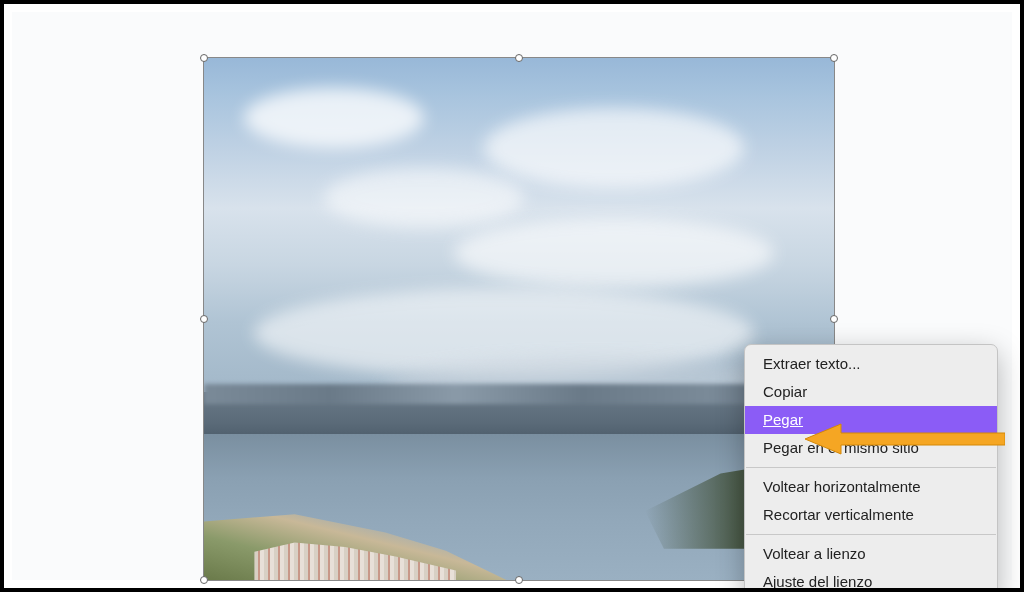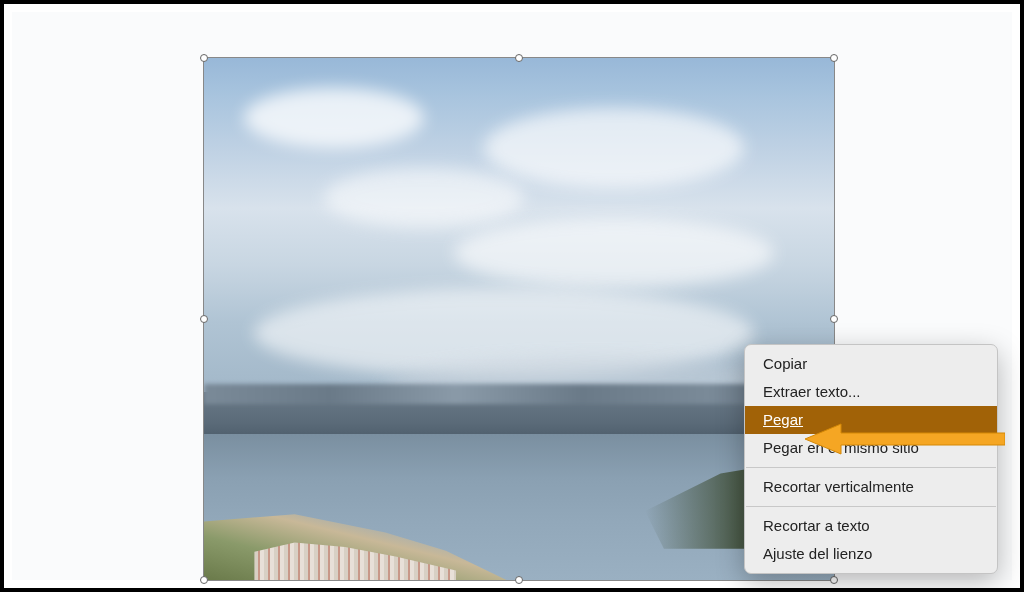--- a/index.html
+++ b/index.html
@@ -146,21 +146,21 @@
       font-size: 15px;
       color: #222;
     }
     .menu-item {
       padding: 3px 18px;
       line-height: 22px;
       white-space: nowrap;
       cursor: default;
     }
     .menu-item.highlight {
-      background: #a16207;
+      background: #8b5cf6;
       color: #fff;
       text-decoration: underline;
     }
     .menu-sep {
       height: 1px;
       background: #c8c8c8;
       margin: 5px 1px;
     }
 
     
@@ -200,28 +200,29 @@
     <div class="handle h-tm"></div>
     <div class="handle h-tr"></div>
     <div class="handle h-ml"></div>
     <div class="handle h-mr"></div>
     <div class="handle h-bl"></div>
     <div class="handle h-bm"></div>
     <div class="handle h-br"></div>
   </div>
 
   <div class="context-menu">
+    <div class="menu-item">Extraer texto...</div>
     <div class="menu-item">Copiar</div>
-    <div class="menu-item">Extraer texto...</div>
     <div class="menu-item highlight">Pegar</div>
     <div class="menu-item">Pegar en el mismo sitio</div>
     <div class="menu-sep"></div>
+    <div class="menu-item">Voltear horizontalmente</div>
     <div class="menu-item">Recortar verticalmente</div>
     <div class="menu-sep"></div>
-    <div class="menu-item">Recortar a texto</div>
+    <div class="menu-item">Voltear a lienzo</div>
     <div class="menu-item">Ajuste del lienzo</div>
   </div>
 
   <div class="arrow-annotation">
     <svg width="200" height="34" viewBox="0 0 200 34">
       <g fill="#f5a623" stroke="#d48806" stroke-width="1">
         <polygon points="0,17 36,2 36,11 200,11 200,23 36,23 36,32"></polygon>
       </g>
     </svg>
   </div>

